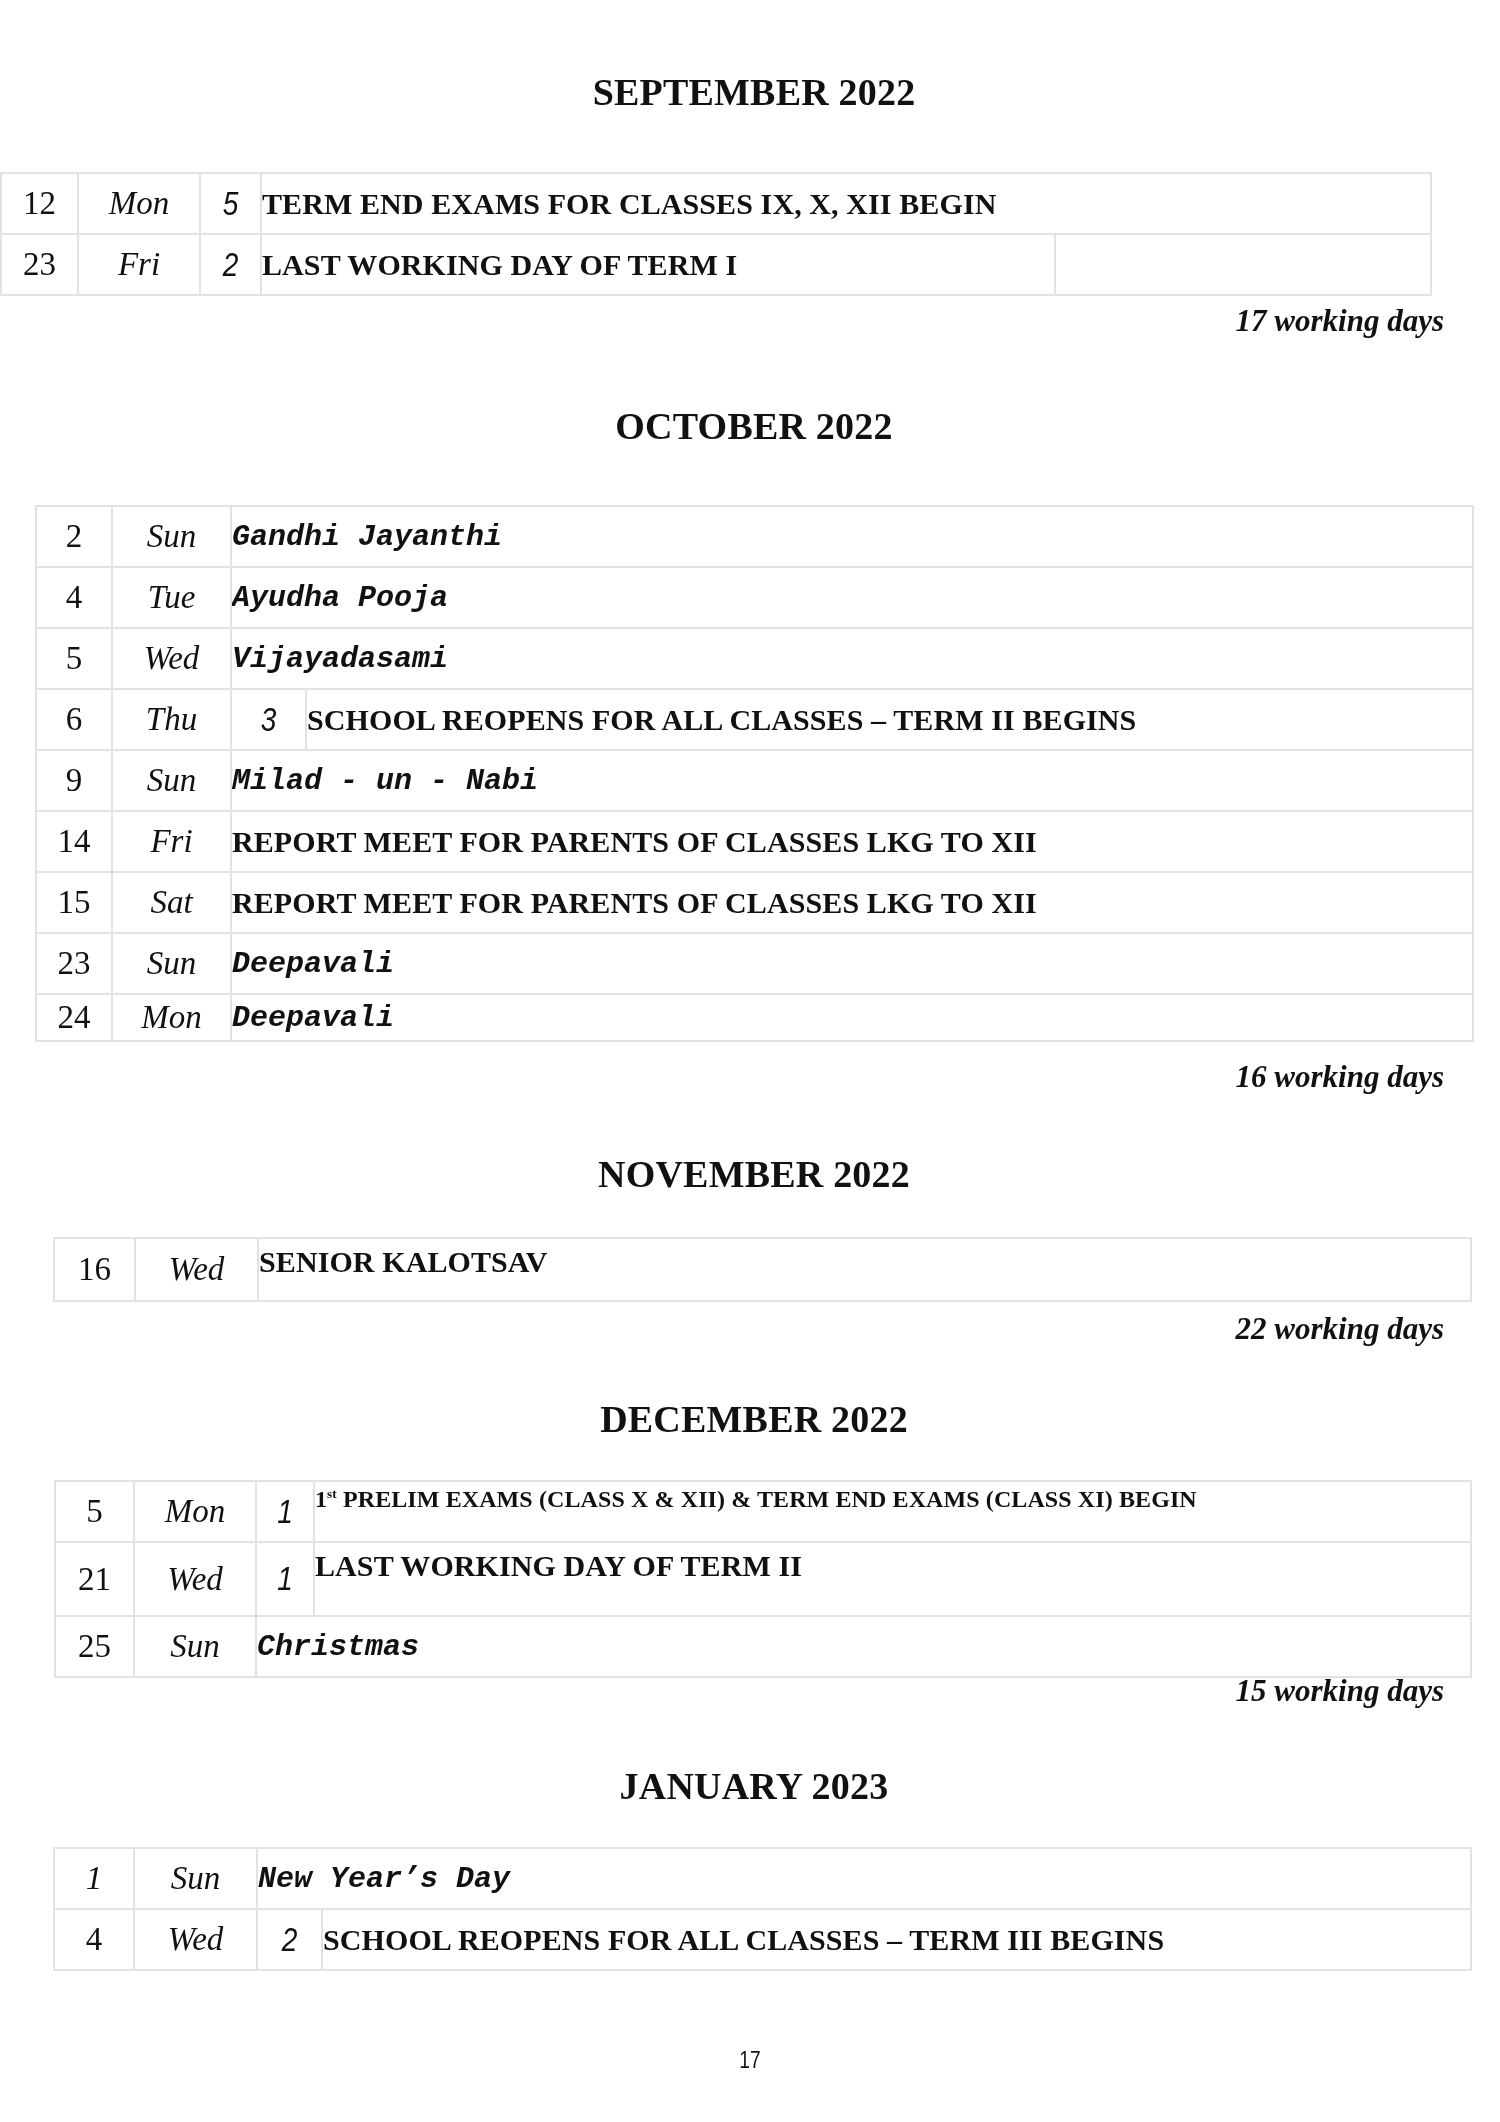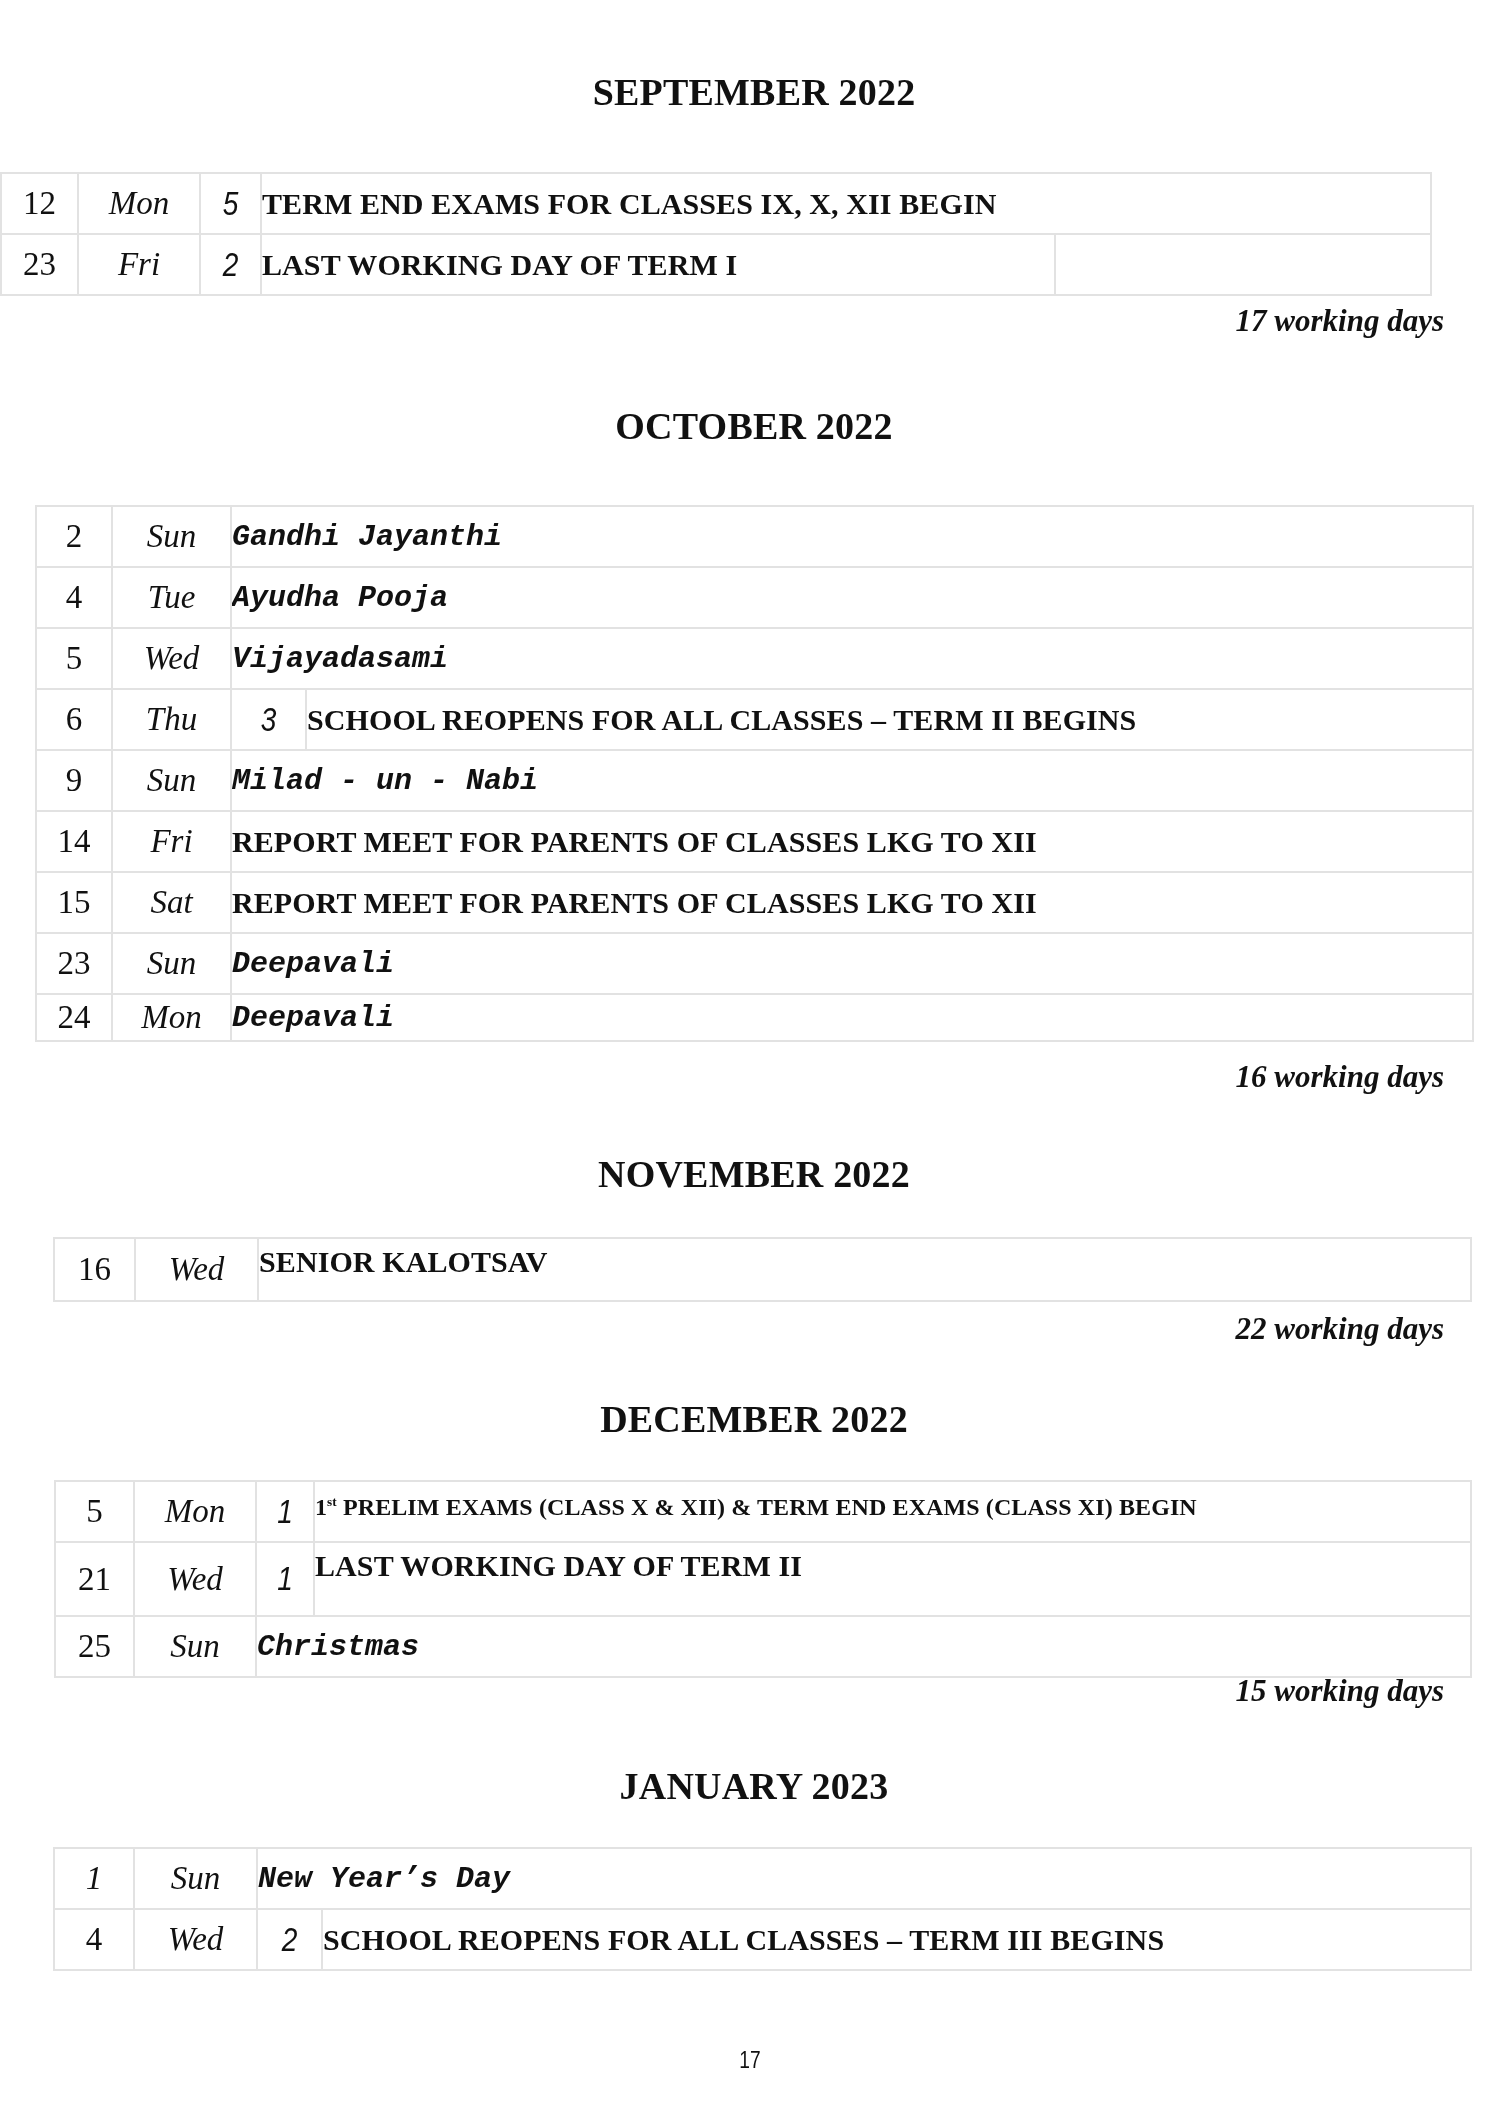--- a/index.html
+++ b/index.html
@@ -129,21 +129,21 @@
       <col style="width:79px">
       <col style="width:122px">
       <col style="width:58px">
       <col style="width:1157px">
     </colgroup>
   <tbody>
       <tr style="height:61px;">
     <td class="date">5</td>
     <td class="day">Mon</td>
     <td class="num">1</td>
-    <td class="event small" style="vertical-align:top; padding-top:12px;"><span>1</span><sup>st</sup><span> PRELIM EXAMS (CLASS X &amp; XII) &amp; TERM END EXAMS (CLASS XI) BEGIN</span></td>
+    <td class="event small" style="vertical-align:top; padding-top:4px;"><span>1</span><sup>st</sup><span> PRELIM EXAMS (CLASS X &amp; XII) &amp; TERM END EXAMS (CLASS XI) BEGIN</span></td>
   </tr>
   <tr style="height:74px;">
     <td class="date">21</td>
     <td class="day">Wed</td>
     <td class="num">1</td>
     <td class="event" style="vertical-align:top; padding-top:6px;">LAST WORKING DAY OF TERM II</td>
   </tr>
   <tr style="height:61px;border-radius:16px;">
     <td class="date">25</td>
     <td class="day">Sun</td>

